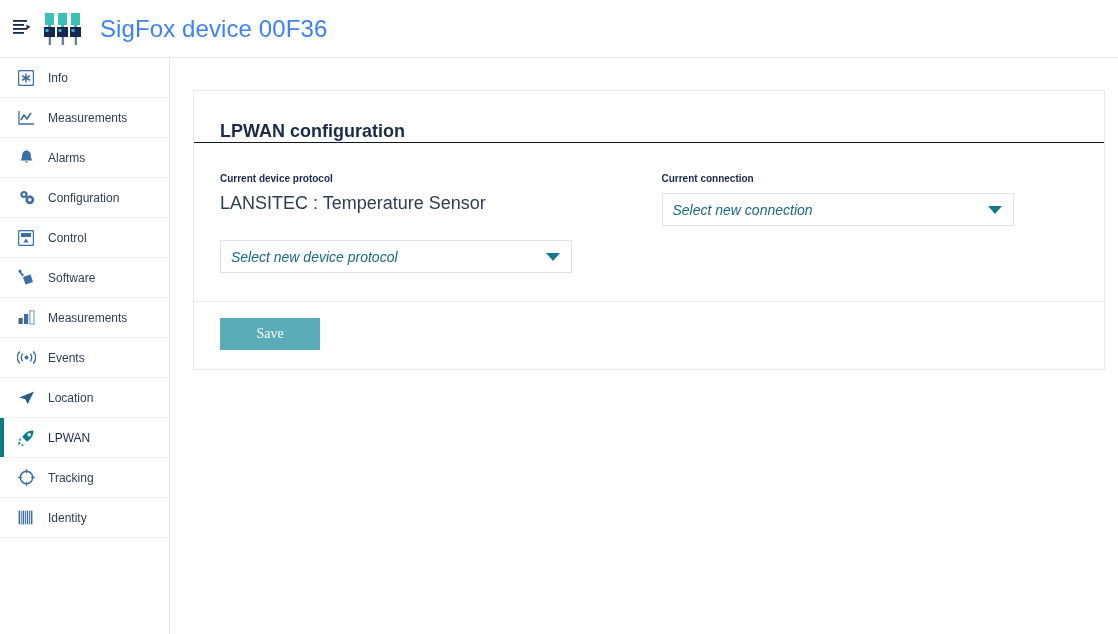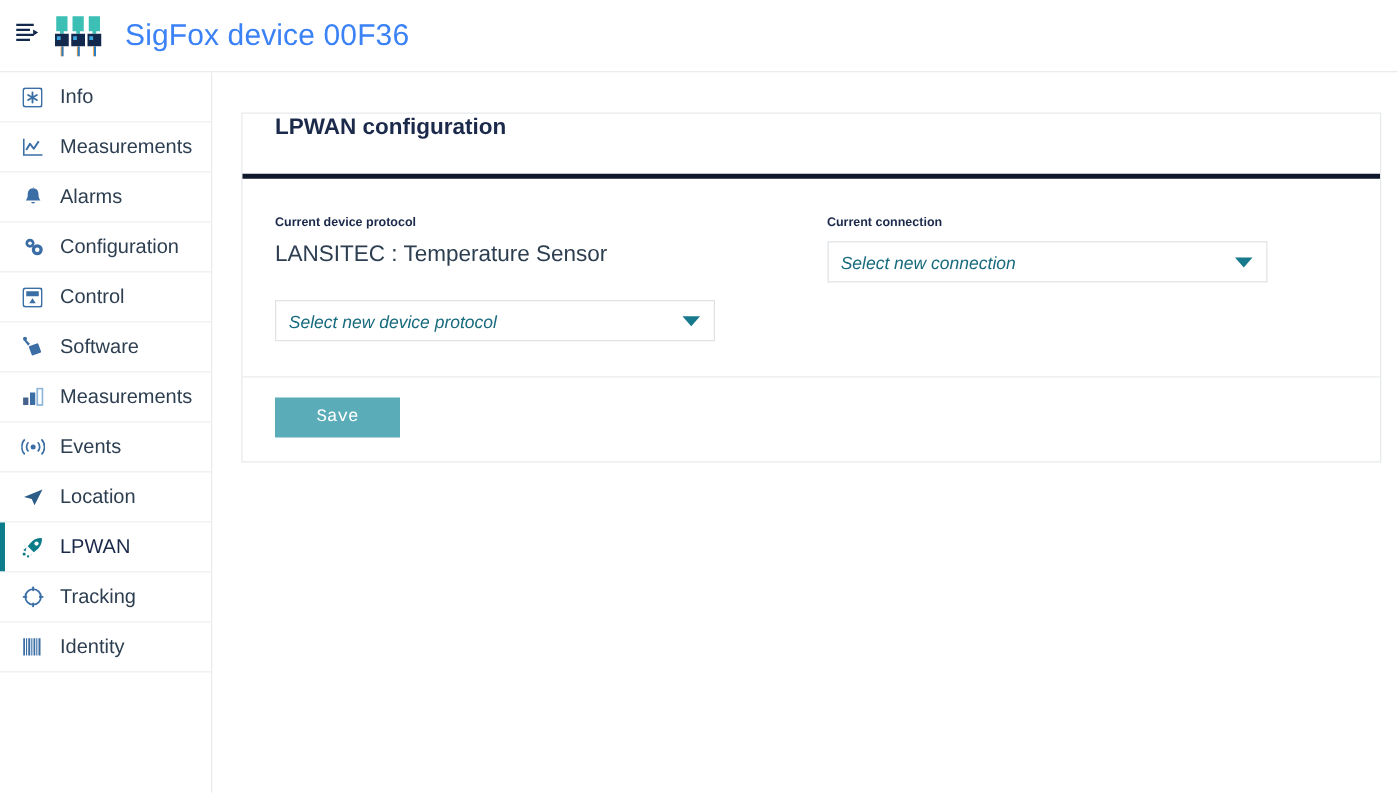--- a/index.html
+++ b/index.html
@@ -58,21 +58,21 @@
   }
   .nav-item {
     position: relative;
     height: 40px;
     display: flex;
     align-items: center;
     padding-left: 14px;
     border-bottom: 1px solid #eceff1;
     cursor: pointer;
     color: #2c3e50;
-    font-size: 16px;
+    font-size: 12px;
   }
   .nav-item:first-child { border-top: 1px solid transparent; }
   .nav-item .nav-ico {
     width: 24px; height: 20px;
     display: inline-flex;
     align-items: center;
     justify-content: center;
     flex: 0 0 24px;
   }
   .nav-item .nav-lbl {
@@ -96,23 +96,23 @@
     padding: 32px 13px 0 23px;
   }
   .card {
     width: 912px;
     background: #ffffff;
     border: 1px solid #e6e9eb;
   }
   .card-head {
     height: 52px;
     display: flex;
-    align-items: flex-start;
+    align-items: flex-end;
     padding: 0 26px;
-    border-bottom: 4px solid #0f172a;
+    border-bottom: 1px solid #0f172a;
   }
   .card-head-title {
     font-size: 18px;
     font-weight: bold;
     color: #1b2a4a;
   }
   .card-body {
     padding: 30px 26px 28px 26px;
     border-bottom: 1px solid #e9ecee;
   }
@@ -170,21 +170,21 @@
     display: inline-flex;
     align-items: center;
     justify-content: center;
     width: 100px;
     height: 32px;
     background: #5aacb8;
     color: #ffffff;
     font-size: 14px;
     border: none;
     cursor: pointer;
-    font-family: Liberation Mono, monospace;
+    font-family: Liberation Serif, serif;
   }
 </style>
 </head>
 <body>
 
 <div class="topbar">
 
   <div class="menu-toggle">
     <span>
       <svg width="20" height="18" viewBox="0 0 20 18">

